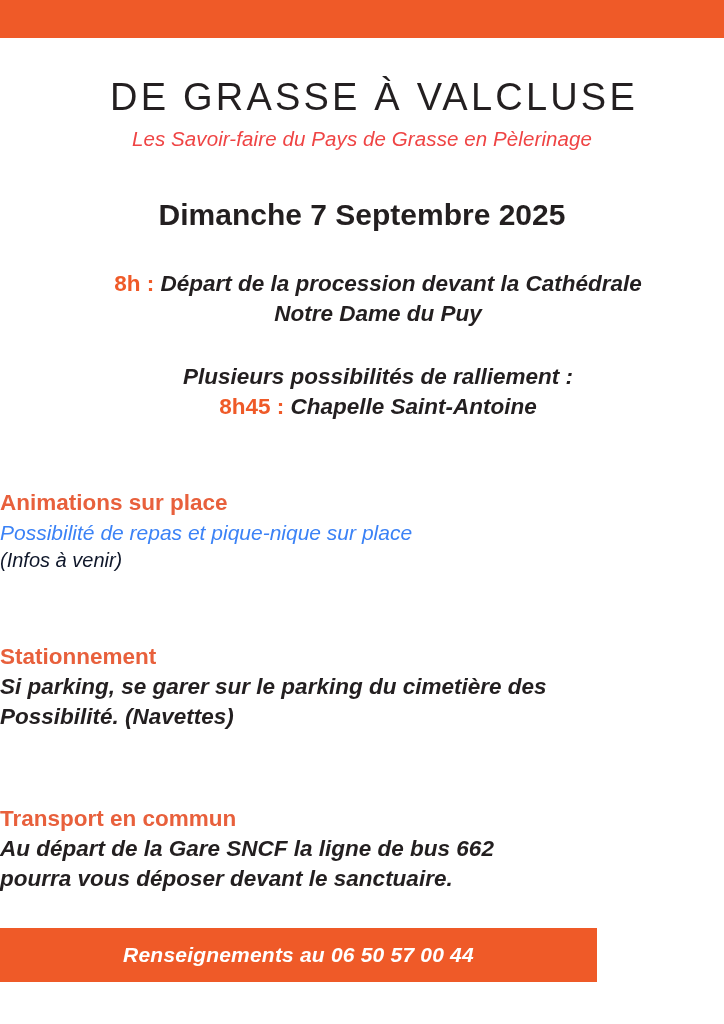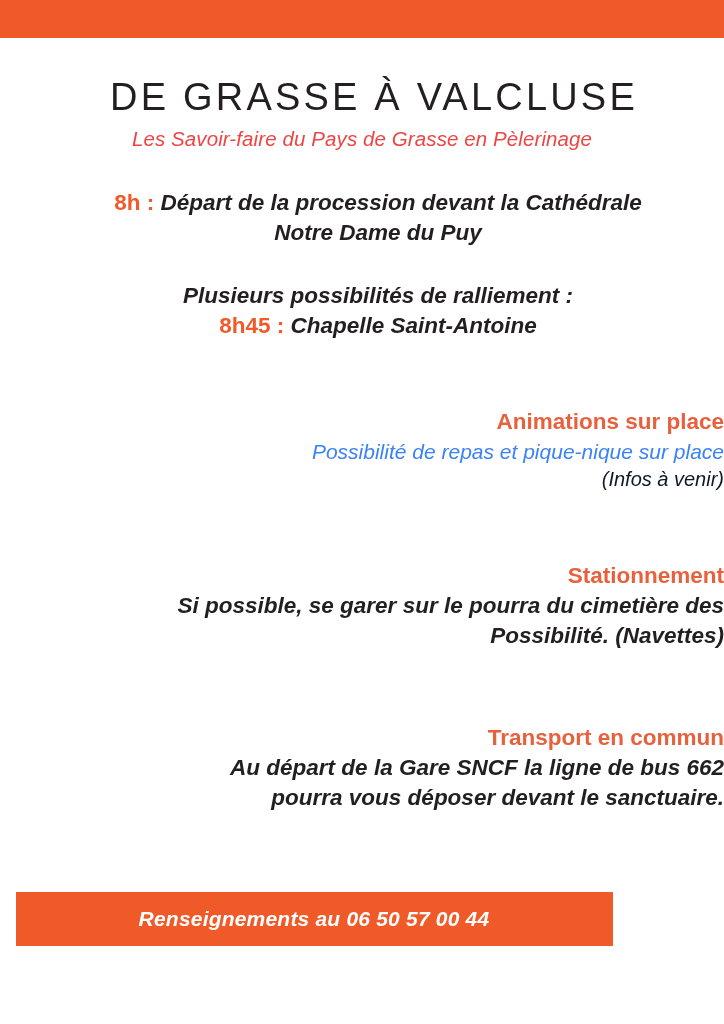--- a/index.html
+++ b/index.html
@@ -99,23 +99,22 @@
     line-height: 30px;
   }
   .rally-heading {
     font-weight: bold;
     font-style: italic;
     color: #231f20;
   }
 
   
   .section {
-    text-align: right;
-    flex: 0 0 auto;
-    padding-left: 16px;
+    text-align: left;
+    flex: 0 0 auto;
   }
   .section-heading {
     color: #e8603c;
     font-weight: bold;
     font-style: normal;
     font-size: 22.5px;
     line-height: 30px;
   }
   .section-body {
     color: #231f20;
@@ -140,24 +139,24 @@
   }
 
   .animations { margin-top: 66px; }
   .parking    { margin-top: 70px; }
   .transport  { margin-top: 72px; }
 
   
   .footer-wrap {
     position: absolute;
     left: 0;
-    top: 892px;
+    top: 928px;
     width: 628px;
     display: flex;
-    justify-content: center;
+    justify-content: flex-start;
   }
   .footer-bar {
     width: 597px;
     height: 54px;
     background: #ef5a28;
     display: flex;
     align-items: center;
     justify-content: center;
   }
   .footer-text {
@@ -173,20 +172,21 @@
 
 <div class="poster">
 
   <div class="top-band"></div>
 
   <div class="title-block">
     <div class="poster-title">DE GRASSE À VALCLUSE</div>
     <div class="poster-subtitle">Les Savoir-faire du Pays de Grasse en Pèlerinage</div>
   </div>
 
+  <div class="date-line">Dimanche 7 Septembre 2025</div>
 
   <div class="block departure">
     <div class="line">
       <span class="time">8h</span><span class="time"> : </span><span>Départ de la procession devant la Cathédrale</span>
     </div>
     <div class="line">Notre Dame du Puy</div>
   </div>
 
   <div class="block rally">
     <div class="rally-heading">Plusieurs possibilités de ralliement :</div>
@@ -199,21 +199,21 @@
   </div>
 
   <div class="section animations">
     <div class="section-heading">Animations sur place</div>
     <div class="orange-body">Possibilité de repas et pique-nique sur place</div>
     <div class="orange-small">(Infos à venir)</div>
   </div>
 
   <div class="section parking">
     <div class="section-heading">Stationnement</div>
-    <div class="section-body">Si possible, se garer sur le pourra du cimetière des</div>
+    <div class="section-body">Si parking, se garer sur le parking du cimetière des</div>
     <div class="section-body">Possibilité. (Navettes)</div>
   </div>
 
   <div class="section transport">
     <div class="section-heading">Transport en commun</div>
     <div class="section-body">Au départ de la Gare SNCF la ligne de bus 662</div>
     <div class="section-body">pourra vous déposer devant le sanctuaire.</div>
   </div>
 
   <div class="footer-wrap">

